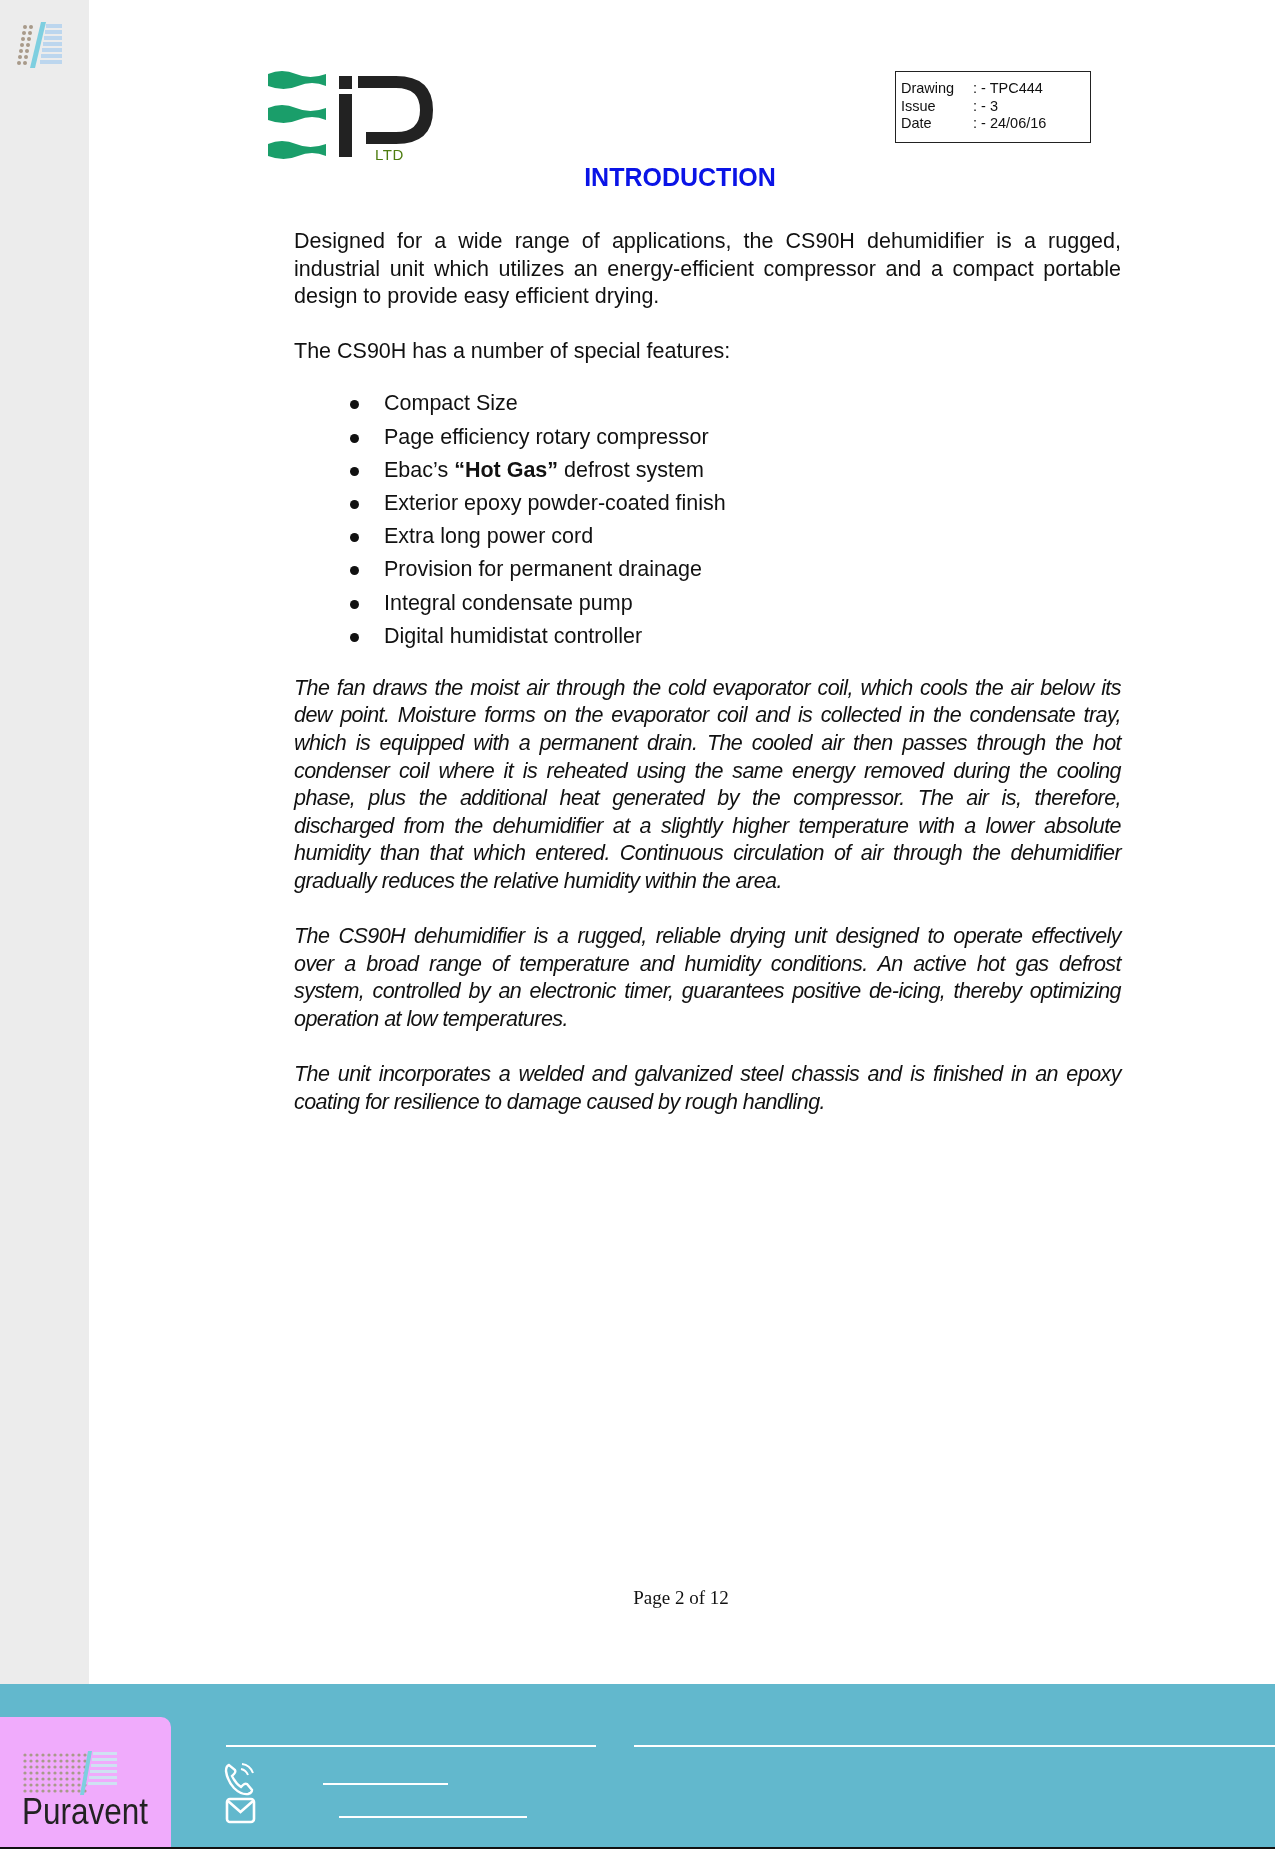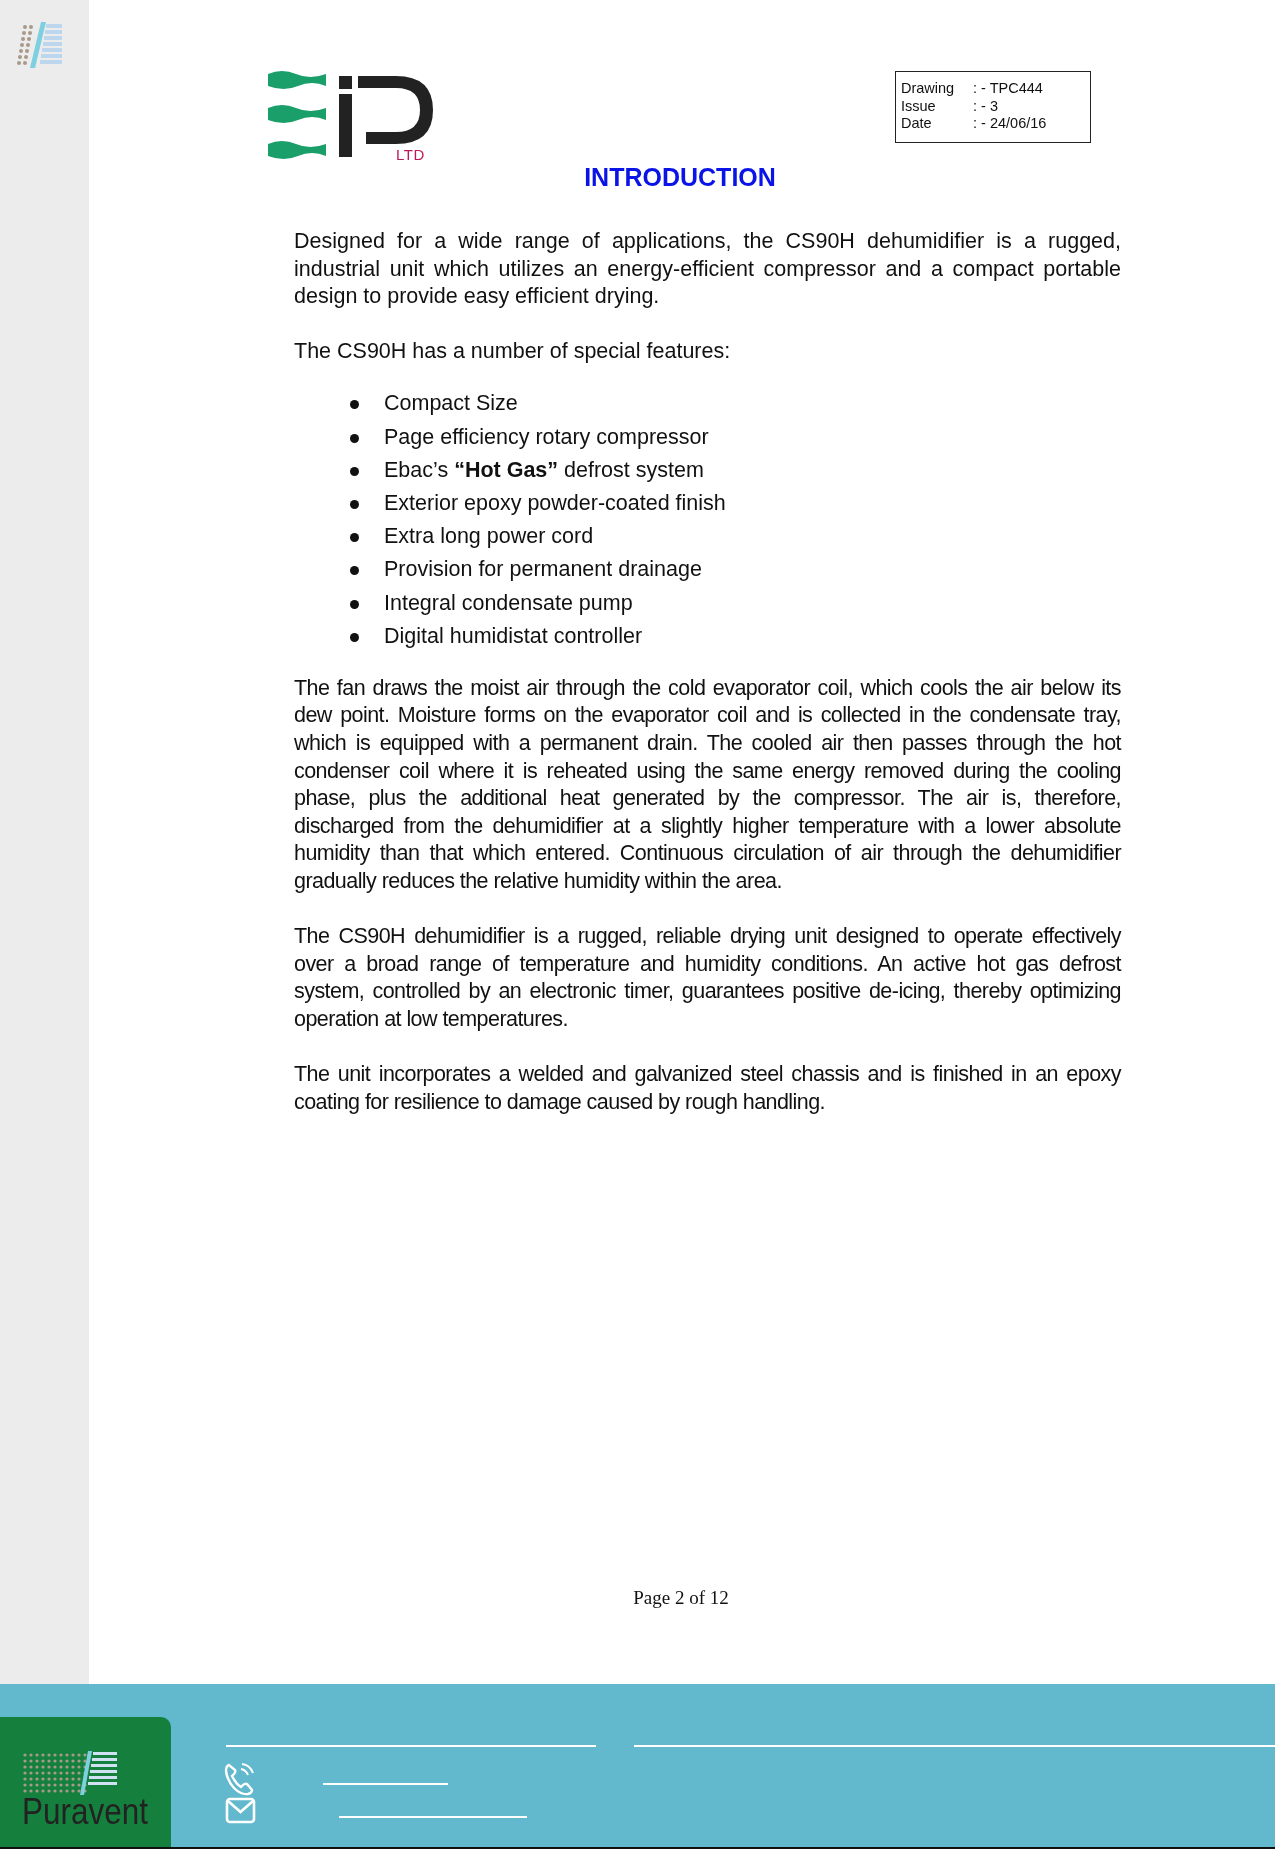--- a/index.html
+++ b/index.html
@@ -1,41 +1,41 @@
 <!DOCTYPE html>
 <html><head>
 <meta charset="utf-8">
 <style>
   html, body { margin:0; padding:0; }
   body { width:1275px; height:1849px; position:relative; background:#ffffff; overflow:hidden;
          font-family:"Liberation Sans", sans-serif; color:#111; }
   .left-strip { position:absolute; left:0; top:0; width:89px; height:1684px; background:#ececec; }
   .side-logo { position:absolute; left:16px; top:20px; width:48px; height:50px; }
   .header-logo { position:absolute; left:268px; top:70px; width:165px; height:96px; }
-  .ltd { position:absolute; left:396px; top:146px; font-size:15px; color:#be185d; letter-spacing:0.5px; }
+  .ltd { position:absolute; left:375px; top:146px; font-size:15px; color:#4d7c0f; letter-spacing:0.5px; }
   .info-box { position:absolute; left:895px; top:71px; width:196px; height:72px; border:1.5px solid #222;
               font-size:14.5px; line-height:17.5px; box-sizing:border-box; padding:8px 0 0 5px; }
   .info-row { display:flex; }
   .info-label { width:72px; }
   .title { position:absolute; left:0; width:1360px; top:163px; text-align:center; font-weight:bold;
            font-size:25px; color:#0a14e6; }
   .content { position:absolute; left:268px; top:228px; width:827px; font-size:21.5px; line-height:27.6px;margin-left:26px; }
   .content p { margin:0; text-align:justify; }
   .p1 { margin-bottom:27px !important; }
   .p2 { margin-bottom:22px !important; }
   ul.features { list-style:none; margin:0 0 22px 0; padding:0; }
   ul.features li { position:relative; padding-left:90px; height:33.2px; line-height:33.2px; }
   ul.features li .bullet { position:absolute; left:56px; top:13px; width:9px; height:9px; background:#111; border-radius:50%; }
-  .cond { font-stretch:condensed; letter-spacing:-0.55px; }
+  .cond { font-stretch:condensed; letter-spacing:-0.55px;font-style:italic; }
   .para-gap { margin-bottom:27.6px !important; }
   .page-num { position:absolute; left:0; width:1362px; top:1587px; text-align:center;
               font-family:"Liberation Serif", serif; font-size:19px; color:#111; }
   .footer { position:absolute; left:0; top:1684px; width:1275px; height:163px; background:#62b8cd; }
   .footer-bottom { position:absolute; left:0; top:1847px; width:1275px; height:2px; background:#111; }
-  .footer-logo-card { position:absolute; left:0; top:1717px; width:171px; height:131px; background:#15803d;
+  .footer-logo-card { position:absolute; left:0; top:1717px; width:171px; height:131px; background:#f0abfc;
                       border-top-right-radius:10px; }
   .footer-line { position:absolute; height:2px; background:#fff; }
   .footer-icon { position:absolute; }
 </style>
 </head>
 <body>
 
 <div class="left-strip"></div>
 
 <svg class="side-logo" viewBox="0 0 48 50">

